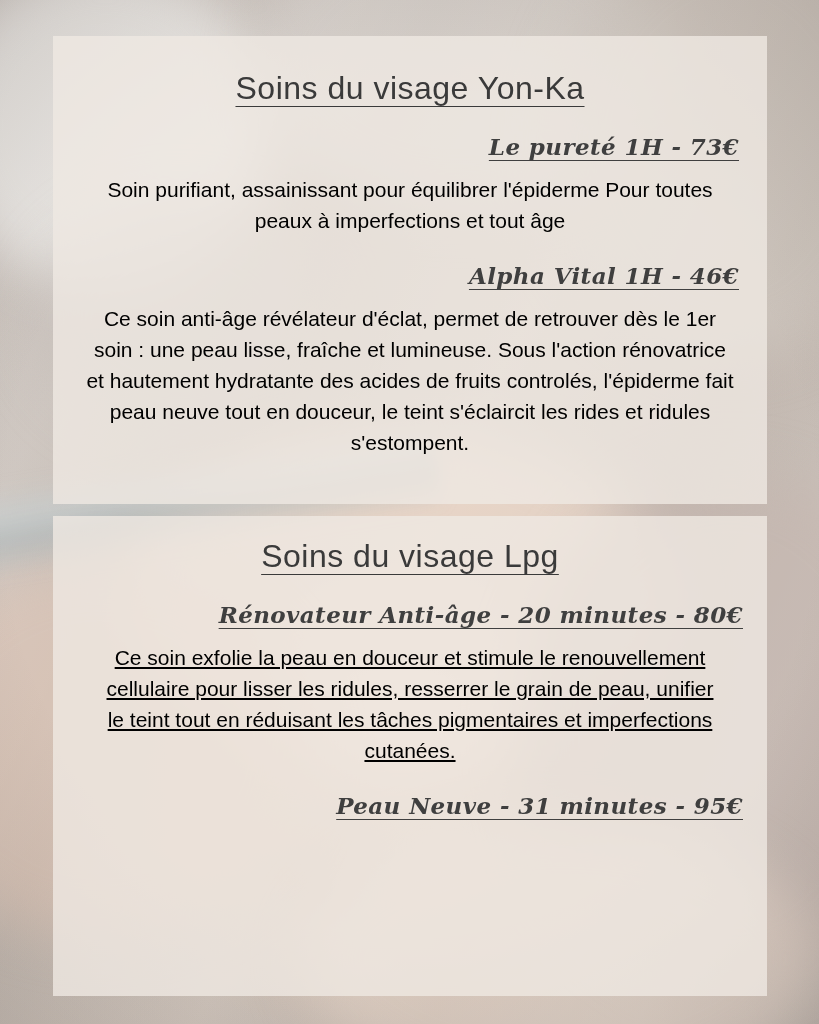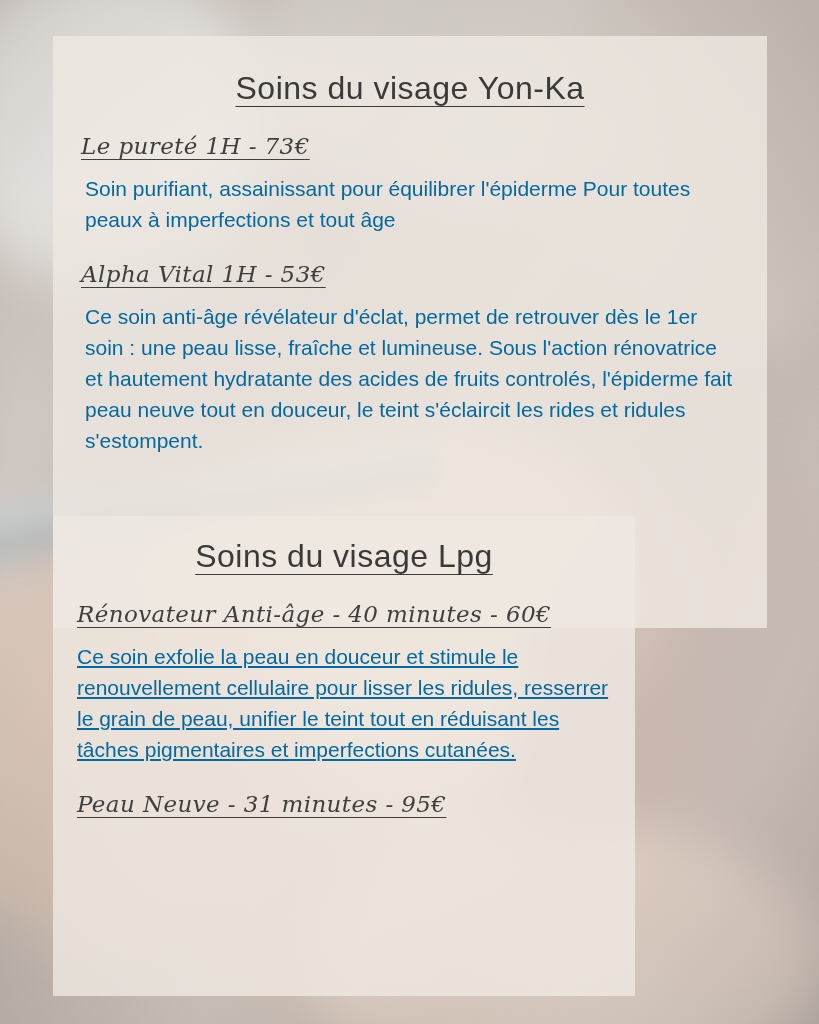--- a/index.html
+++ b/index.html
@@ -63,27 +63,27 @@
   .panel {
     position: absolute;
     background: rgba(239,232,226,0.80);
     z-index: 2;
     box-sizing: border-box;
   }
   #panel-yonka {
     left: 53px;
     top: 36px;
     width: 714px;
-    height: 592px;
+    height: 468px;
     padding: 34px 28px 10px 28px;
   }
   #panel-lpg {
     left: 53px;
     top: 516px;
-    width: 582px;
+    width: 714px;
     height: 480px;
     padding: 22px 24px 20px 24px;
   }
 
   
   .section-title {
     font-size: 32px;
     font-weight: 400;
     letter-spacing: 0.5px;
     color: #3a3a3a;
@@ -93,33 +93,34 @@
     text-underline-offset: 7px;
     text-decoration-thickness: 1px;
   }
   .treatment {
     margin: 0;
   }
   .treatment-name {
     font-family: "DejaVu Serif", serif;
     font-style: italic;
     font-size: 23px;
-    font-weight: 400;
+    font-weight: 700;
     letter-spacing: 0.4px;
     color: #3f3f3f;
-    text-align: left;
+    text-align: right;
     margin: 26px 0 14px 0;
     text-decoration: underline;
     text-underline-offset: 5px;
     text-decoration-thickness: 1px;
   }
   .treatment-desc {
     font-size: 21px;
     line-height: 1.48;
-    color: #0369a1;
+    color: #000000;
+    text-align: center;
     margin: 0 auto;
     max-width: 660px;
     font-weight: 300;
   }
   #panel-yonka .treatment-desc { max-width: 650px; }
   #panel-lpg  .treatment-desc { max-width: 610px; text-decoration: underline; }
 </style>
 </head>
 <body>
 
@@ -139,29 +140,29 @@
 
 <section class="panel" id="panel-yonka">
   <h1 class="section-title">Soins du visage Yon-Ka</h1>
 
   <div class="treatment">
     <h2 class="treatment-name">Le pureté 1H - 73€</h2>
     <p class="treatment-desc">Soin purifiant, assainissant pour équilibrer l'épiderme Pour toutes peaux à imperfections et tout âge</p>
   </div>
 
   <div class="treatment">
-    <h2 class="treatment-name">Alpha Vital 1H - 53€</h2>
+    <h2 class="treatment-name">Alpha Vital 1H - 46€</h2>
     <p class="treatment-desc">Ce soin anti-âge révélateur d'éclat, permet de retrouver dès le 1er soin : une peau lisse, fraîche et lumineuse. Sous l'action rénovatrice et hautement hydratante des acides de fruits controlés, l'épiderme fait peau neuve tout en douceur, le teint s'éclaircit les rides et ridules s'estompent.</p>
   </div>
 </section>
 
 <section class="panel" id="panel-lpg">
   <h1 class="section-title">Soins du visage Lpg</h1>
 
   <div class="treatment">
-    <h2 class="treatment-name">Rénovateur Anti-âge - 40 minutes - 60€</h2>
+    <h2 class="treatment-name">Rénovateur Anti-âge - 20 minutes - 80€</h2>
     <p class="treatment-desc">Ce soin exfolie la peau en douceur et stimule le renouvellement cellulaire pour lisser les ridules, resserrer le grain de peau, unifier le teint tout en réduisant les tâches pigmentaires et imperfections cutanées.</p>
   </div>
 
   <div class="treatment">
     <h2 class="treatment-name">Peau Neuve - 31 minutes - 95€</h2>
   </div>
 </section>
 
 </body></html>

